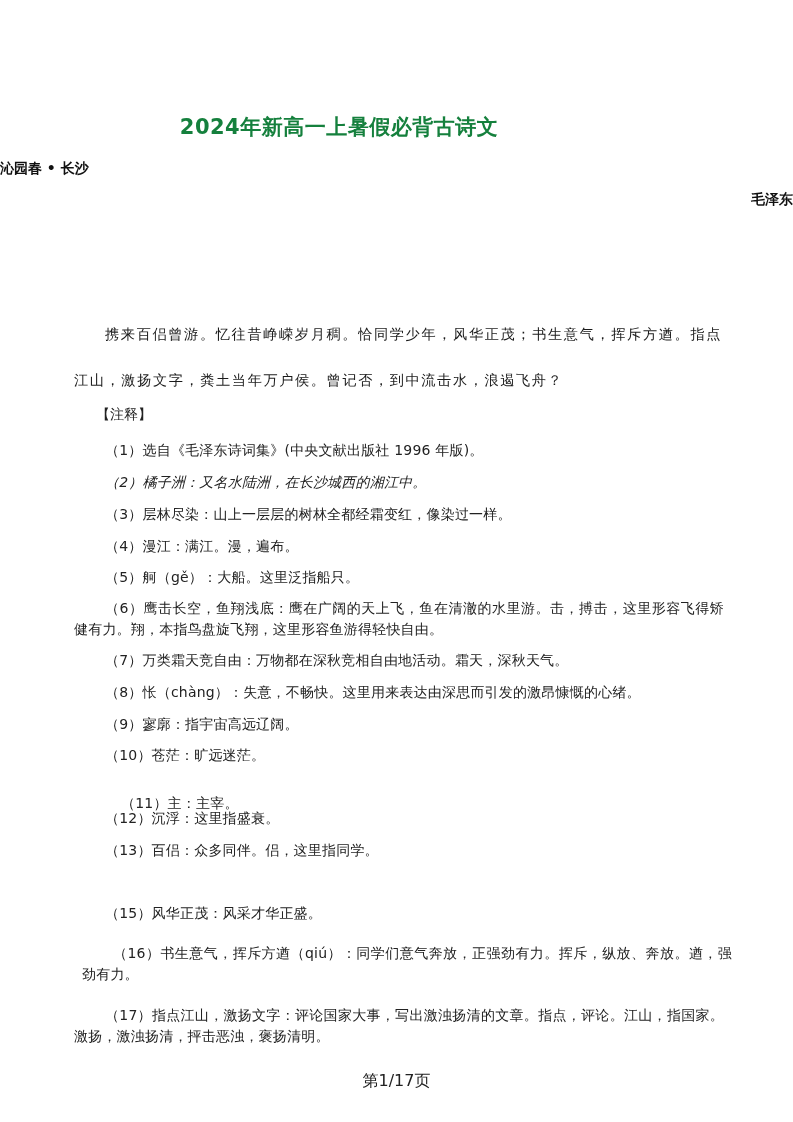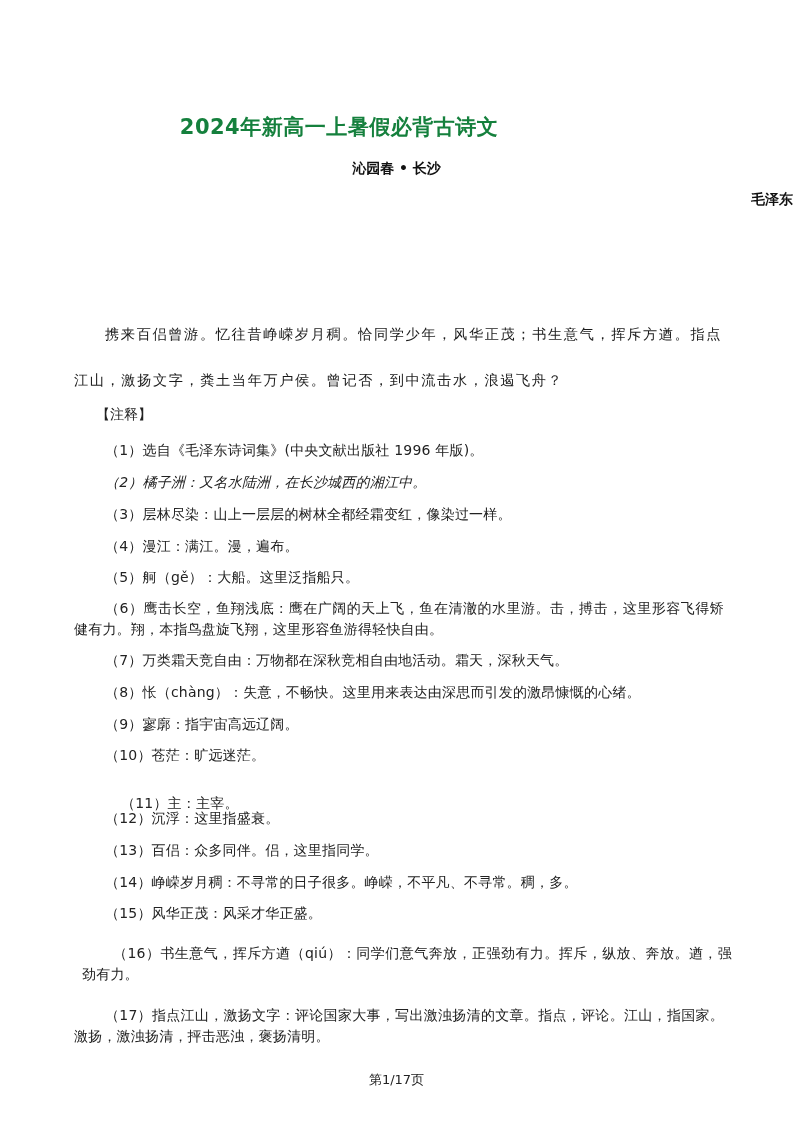--- a/index.html
+++ b/index.html
@@ -28,21 +28,21 @@
       font-family: "DejaVu Sans", "Liberation Sans", sans-serif;
       font-weight: bold;
       font-size: 21px;
       letter-spacing: 0.5px;
       color: #15803d;
     }
     .subtitle {
       position: absolute;
       top: 160px;
       left: 0; width: 793px;
-      text-align: center;
+      text-align: left;
       font-family: "DejaVu Sans", "Liberation Sans", sans-serif;
       font-weight: bold;
       font-size: 14px;
       color: #111;
     }
     .author {
       position: absolute;
       top: 191px;
       left: 0; width: 793px;
       text-align: right;
@@ -85,21 +85,21 @@
       text-align: justify;
       color: #222;
       letter-spacing: 0.2px;
     }
     .footer {
       position: absolute;
       top: 1071px;
       left: 0; width: 793px;
       text-align: center;
       font-family: "DejaVu Sans", "Liberation Sans", sans-serif;
-      font-size: 13px;
+      font-size: 16px;
       color: #222;
     }
   </style>
 </head>
 <body>
 
 <div class="page">
 
   <div class="title">2024年新高一上暑假必背古诗文</div>
   <div class="subtitle">沁园春 • 长沙</div>
@@ -115,19 +115,18 @@
   <p class="note" style="margin:0; top:536px;">（4）漫江：满江。漫，遍布。</p>
   <p class="note" style="margin:0; top:567px;">（5）舸（gě）：大船。这里泛指船只。</p>
   <p class="note" style="margin:0; top:598px;">（6）鹰击长空，鱼翔浅底：鹰在广阔的天上飞，鱼在清澈的水里游。击，搏击，这里形容飞得矫健有力。翔，本指鸟盘旋飞翔，这里形容鱼游得轻快自由。</p>
   <p class="note" style="margin:0; top:650px;">（7）万类霜天竞自由：万物都在深秋竞相自由地活动。霜天，深秋天气。</p>
   <p class="note" style="margin:0; top:682px;">（8）怅（chàng）：失意，不畅快。这里用来表达由深思而引发的激昂慷慨的心绪。</p>
   <p class="note" style="margin:0; top:714px;">（9）寥廓：指宇宙高远辽阔。</p>
   <p class="note" style="margin:0; top:745px;">（10）苍茫：旷远迷茫。</p>
   <p class="note" style="margin:16px; top:777px;">（11）主：主宰。</p>
   <p class="note" style="margin:0; top:808px;">（12）沉浮：这里指盛衰。</p>
   <p class="note" style="margin:0; top:840px;">（13）百侣：众多同伴。侣，这里指同学。</p>
-  <p class="note" style="margin:0; top:872px;">（14）峥嵘岁月稠：不寻常的日子很多。峥嵘，不平凡、不寻常。稠，多。</p>
   <p class="note" style="margin:0; top:903px;">（15）风华正茂：风采才华正盛。</p>
   <p class="note" style="margin:8px; top:935px;">（16）书生意气，挥斥方遒（qiú）：同学们意气奔放，正强劲有力。挥斥，纵放、奔放。遒，强劲有力。</p>
   <p class="note" style="margin:0; top:1005px;">（17）指点江山，激扬文字：评论国家大事，写出激浊扬清的文章。指点，评论。江山，指国家。激扬，激浊扬清，抨击恶浊，褒扬清明。</p>
 
   <div class="footer">第1/17页</div>
 </div>
 
 </body></html>

